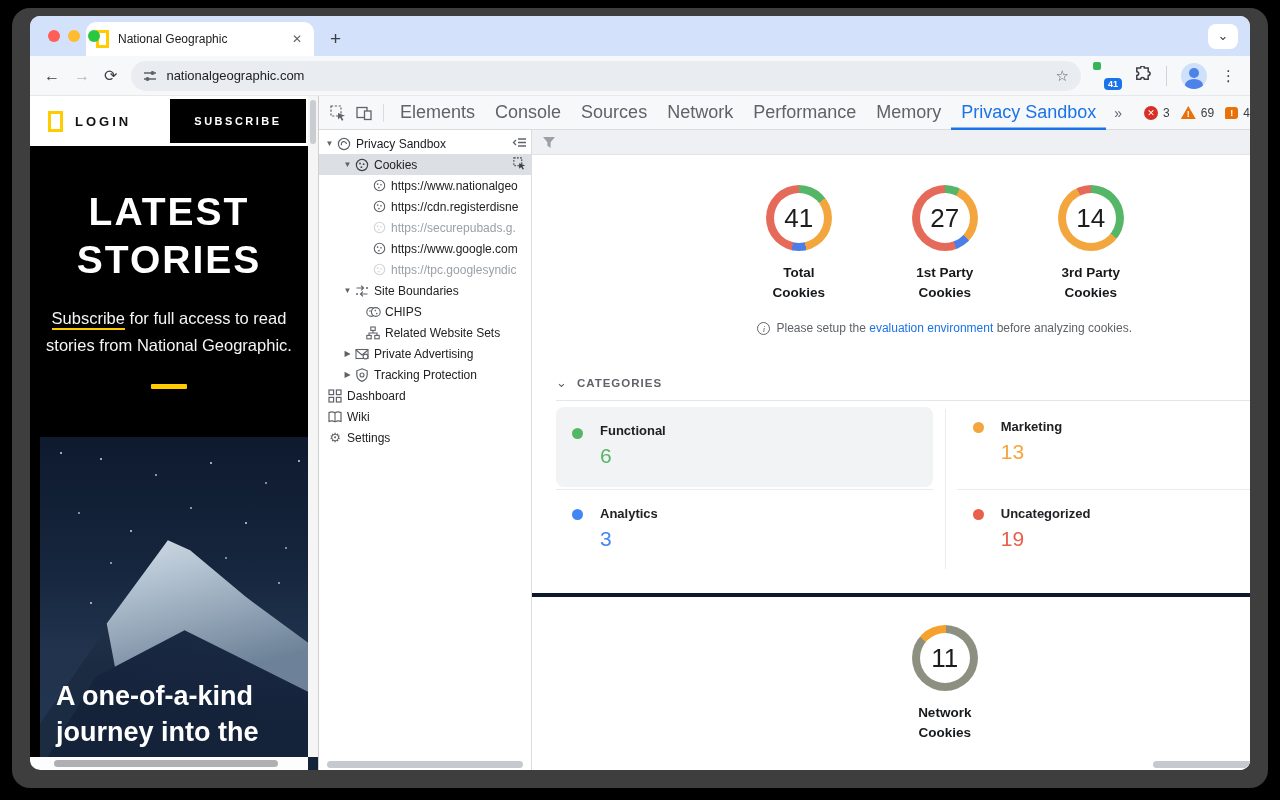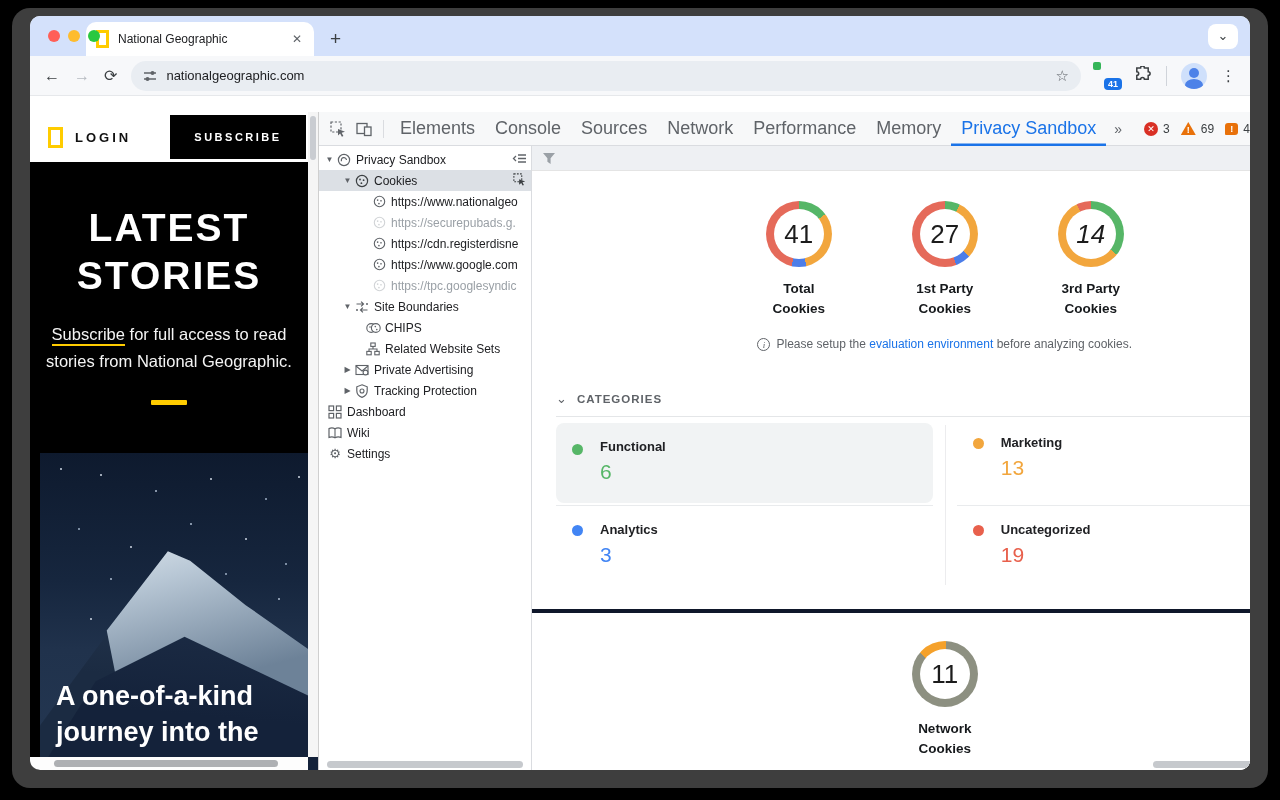--- a/index.html
+++ b/index.html
@@ -37,21 +37,21 @@
   .ext-img { width:20px; height:20px; border-radius:4px; background:linear-gradient(135deg,#8db7ef 0%,#5a8bdb 60%,#3f6fc9 100%); }
   .ext-dot { position:absolute; left:-2px; top:-2px; width:8px; height:8px; border-radius:2px; background:#35b558; }
   .ext-badge { position:absolute; right:-5px; bottom:-4px; background:#1a73e8; color:#fff; font-size:9px;
                font-weight:700; border-radius:6px; padding:1px 4px; border:2px solid #f7f8fa; }
   .tb-sep { width:1px; height:20px; background:#d0d4da; }
   .avatar { width:26px; height:26px; border-radius:50%; background:#cfe0fb; position:relative; overflow:hidden; }
   .avatar::before { content:""; position:absolute; left:8px; top:5px; width:10px; height:10px; border-radius:50%; background:#4d82e8; }
   .avatar::after { content:""; position:absolute; left:4px; top:16px; width:18px; height:12px; border-radius:50%; background:#4d82e8; }
   .kebab { font-size:15px; color:#3c4043; letter-spacing:0; }
 
-  .content { position:absolute; top:80px; left:0; right:0; bottom:0; display:flex;margin-top:16px; }
+  .content { position:absolute; top:80px; left:0; right:0; bottom:0; display:flex; }
 
   
   .site { width:288px; background:#000; position:relative; flex:none; overflow:hidden; }
   .site-header { height:50px; background:#fff; display:flex; align-items:center; padding-left:18px; }
   .ng-logo { width:15px; height:21px; border:3px solid #fc0; flex:none; }
   .login { font-size:13px; font-weight:700; letter-spacing:3px; color:#111; margin-left:12px; }
   .subscribe-btn { margin-left:auto; width:136px; height:44px; background:#000; color:#fff; font-size:11px;
                    font-weight:700; letter-spacing:2.5px; display:flex; align-items:center; justify-content:center;
                    margin-right:12px; }
   .hero { position:absolute; top:50px; left:0; right:10px; bottom:0; background:#000; text-align:center; }
@@ -330,42 +330,42 @@
               <svg width="13" height="13" viewBox="0 0 14 14">
                   <circle cx="7" cy="7" r="5.6" fill="none" stroke="#5f6368" stroke-width="1.2"></circle>
                   <circle cx="5" cy="5.5" r="0.9" fill="#5f6368"></circle>
                   <circle cx="8.6" cy="6.2" r="0.9" fill="#5f6368"></circle>
                   <circle cx="6.4" cy="9.2" r="0.9" fill="#5f6368"></circle>
                 </svg>
             </span>
             <span>https://www.nationalgeo</span>
           </div>
 
+          <div class="trow ind3">
+            <span class="ticon">
+              <svg width="13" height="13" viewBox="0 0 14 14">
+                  <circle cx="7" cy="7" r="5.6" fill="none" stroke="#5f6368" stroke-width="1.2"></circle>
+                  <circle cx="5" cy="5.5" r="0.9" fill="#5f6368"></circle>
+                  <circle cx="8.6" cy="6.2" r="0.9" fill="#5f6368"></circle>
+                  <circle cx="6.4" cy="9.2" r="0.9" fill="#5f6368"></circle>
+                </svg>
+            </span>
+            <span>https://cdn.registerdisne</span>
+          </div>
+
           <div class="trow ind3 gray">
             <span class="ticon">
               <svg width="13" height="13" viewBox="0 0 14 14">
                   <circle cx="7" cy="7" r="5.6" fill="none" stroke="#9aa0a6" stroke-width="1.2"></circle>
                   <circle cx="5" cy="5.5" r="0.9" fill="#9aa0a6"></circle>
                   <circle cx="8.6" cy="6.2" r="0.9" fill="#9aa0a6"></circle>
                   <circle cx="6.4" cy="9.2" r="0.9" fill="#9aa0a6"></circle>
                 </svg>
             </span>
             <span>https://securepubads.g.</span>
-          </div>
-
-          <div class="trow ind3">
-            <span class="ticon">
-              <svg width="13" height="13" viewBox="0 0 14 14">
-                  <circle cx="7" cy="7" r="5.6" fill="none" stroke="#5f6368" stroke-width="1.2"></circle>
-                  <circle cx="5" cy="5.5" r="0.9" fill="#5f6368"></circle>
-                  <circle cx="8.6" cy="6.2" r="0.9" fill="#5f6368"></circle>
-                  <circle cx="6.4" cy="9.2" r="0.9" fill="#5f6368"></circle>
-                </svg>
-            </span>
-            <span>https://cdn.registerdisne</span>
           </div>
 
           <div class="trow ind3">
             <span class="ticon">
               <svg width="13" height="13" viewBox="0 0 14 14">
                   <circle cx="7" cy="7" r="5.6" fill="none" stroke="#5f6368" stroke-width="1.2"></circle>
                   <circle cx="5" cy="5.5" r="0.9" fill="#5f6368"></circle>
                   <circle cx="8.6" cy="6.2" r="0.9" fill="#5f6368"></circle>
                   <circle cx="6.4" cy="9.2" r="0.9" fill="#5f6368"></circle>
                 </svg>
@@ -500,21 +500,21 @@
                 </div>
                 <div class="donut-label">Total Cookies</div>
               </div>
               <div class="donut-card">
                 <div class="donut" style="background: conic-gradient(rgb(86, 182, 103) 0deg, rgb(86, 182, 103) 26.6667deg, rgb(242, 166, 61) 26.6667deg, rgb(242, 166, 61) 133.333deg, rgb(76, 125, 232) 133.333deg, rgb(76, 125, 232) 160deg, rgb(229, 106, 90) 160deg, rgb(229, 106, 90) 360deg);">
                   <span class="donut-num">27</span>
                 </div>
                 <div class="donut-label">1st Party Cookies</div>
               </div>
               <div class="donut-card">
-                <div class="donut" style="background: conic-gradient(rgb(86, 182, 103) 0deg, rgb(86, 182, 103) 128.571deg, rgb(242, 166, 61) 128.571deg, rgb(242, 166, 61) 334.286deg, rgb(229, 106, 90) 334.286deg, rgb(229, 106, 90) 360deg); font-style: italic;">
+                <div class="donut" style="background: conic-gradient(rgb(86, 182, 103) 0deg, rgb(86, 182, 103) 128.571deg, rgb(242, 166, 61) 128.571deg, rgb(242, 166, 61) 334.286deg, rgb(229, 106, 90) 334.286deg, rgb(229, 106, 90) 360deg);">
                   <span class="donut-num">14</span>
                 </div>
                 <div class="donut-label">3rd Party Cookies</div>
               </div>
             </div>
 
             <div class="notice">
               <span class="info-ic">i</span>
               <span><span>Please setup the </span><a>evaluation environment</a><span> before analyzing cookies.</span></span>
             </div>

